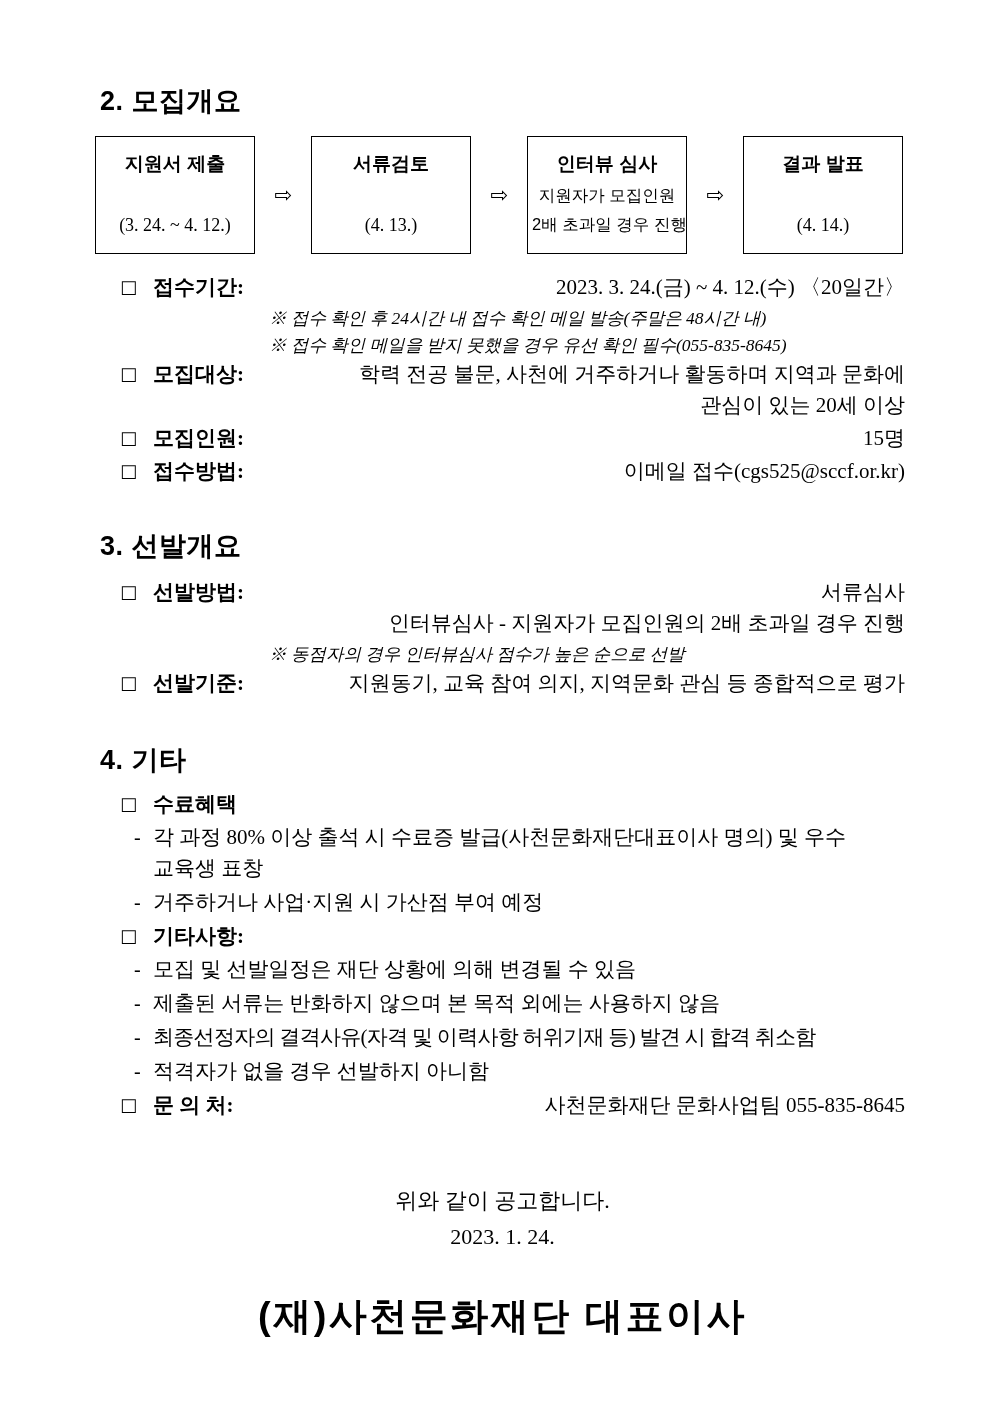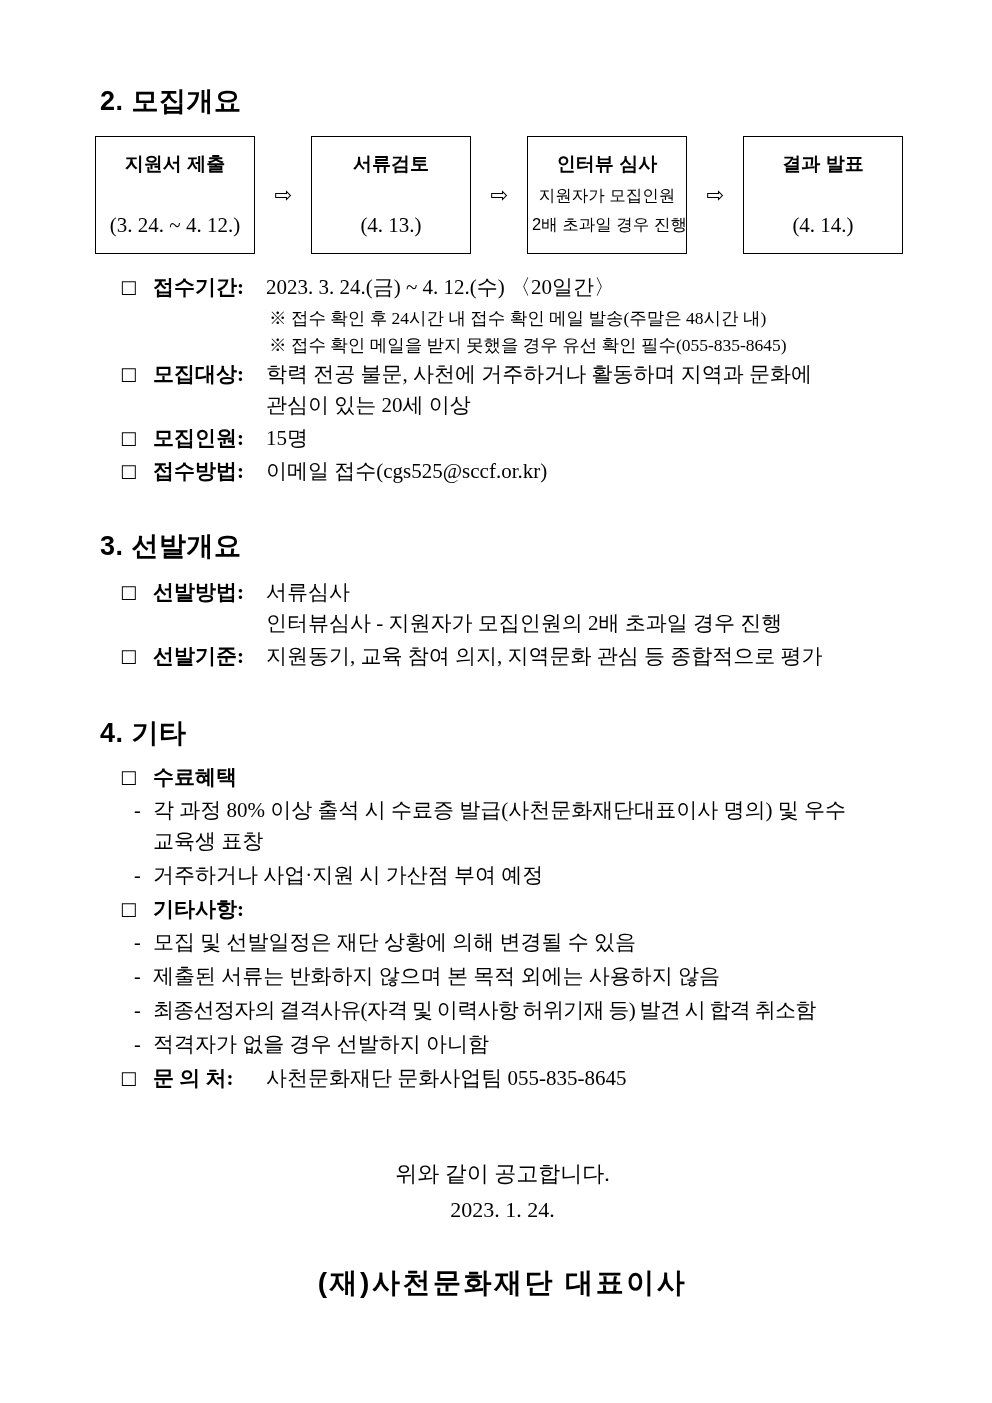--- a/index.html
+++ b/index.html
@@ -41,21 +41,21 @@
     padding: 15px 4px 14px 4px;
   }
   .flow-box-title {
     font-family: "Liberation Sans", "DejaVu Sans", sans-serif;
     font-weight: 700;
     font-size: 19px;
     line-height: 24px;
     white-space: nowrap;
   }
   .flow-box-body { width: 100%; }
-  .box-line { font-size: 21px; line-height: 28px; white-space: nowrap; }
+  .box-line { font-size: 18px; line-height: 28px; white-space: nowrap; }
   .box-line.small {
     font-family: "Liberation Sans", "DejaVu Sans", sans-serif;
     font-size: 16.5px; line-height: 29px;
   }
   .box-line:empty { display: none; }
   .flow-arrow {
     flex: 1;
     display: flex;
     align-items: center;
     justify-content: center;
@@ -68,35 +68,35 @@
     grid-template-columns: 33px 113px 1fr;
     padding-left: 20px;
     font-size: 21px;
     line-height: 31px;
     margin-bottom: 2px;
     align-items: baseline;
   }
   .item.no-label { grid-template-columns: 33px 1fr; }
   .cbx { font-size: 18px; font-family: "DejaVu Sans", sans-serif; position: relative; top: -1px; }
   .item-label { font-weight: 700; white-space: nowrap; }
-  .item-value { white-space: nowrap; }
+  .item-value { white-space: nowrap; text-align: right; }
   .value-line { white-space: nowrap; }
   .value-line:empty, .item-note:empty { display: none; }
   .item-note {
     font-size: 17.5px;
     line-height: 27px;
     white-space: nowrap;
   }
   
   .cont {
     padding-left: 166px;
     font-size: 21px;
     line-height: 31px;
   }
-  .cont .item-note { padding-left: 3px; }
+  .cont .item-note { padding-left: 3px; font-style: italic; }
   
   .dash-item {
     display: grid;
     grid-template-columns: 19px 1fr;
     padding-left: 34px;
     font-size: 21px;
     line-height: 31px;
     margin-bottom: 3px;
     align-items: baseline;
   }
@@ -104,21 +104,21 @@
   .tight { letter-spacing: -0.7px; }
   .heading-gap3 { margin-top: 44px; margin-bottom: 16px; }
   .heading-gap4 { margin-top: 46px; margin-bottom: 14px; }
   
   .footer { margin-top: 62px; text-align: center; }
   .footer-line { font-size: 22px; line-height: 36px; }
   .footer-signature {
     margin-top: 36px;
     font-family: "Liberation Sans", "DejaVu Sans", sans-serif;
     font-weight: 800;
-    font-size: 28px;
+    font-size: 38px;
     letter-spacing: 2.5px;
   }
 </style>
 </head>
 <body>
 
 <div class="page">
 
   <h2 class="section-heading">2. 모집개요</h2>
 
@@ -190,20 +190,23 @@
   <h2 class="section-heading heading-gap3">3. 선발개요</h2>
 
   <div class="item">
     <span class="cbx">□</span>
     <span class="item-label">선발방법:</span>
     <span class="item-value">
       <span class="value-line">서류심사</span><br>
       <span class="value-line">인터뷰심사 - 지원자가 모집인원의 2배 초과일 경우 진행</span>
     </span>
   </div>
+  <div class="cont">
+    <div class="item-note">※ 동점자의 경우 인터뷰심사 점수가 높은 순으로 선발</div>
+  </div>
 
   <div class="item">
     <span class="cbx">□</span>
     <span class="item-label">선발기준:</span>
     <span class="item-value">지원동기, 교육 참여 의지, 지역문화 관심 등 종합적으로 평가</span>
   </div>
 
   <h2 class="section-heading heading-gap4">4. 기타</h2>
 
   <div class="item no-label">

